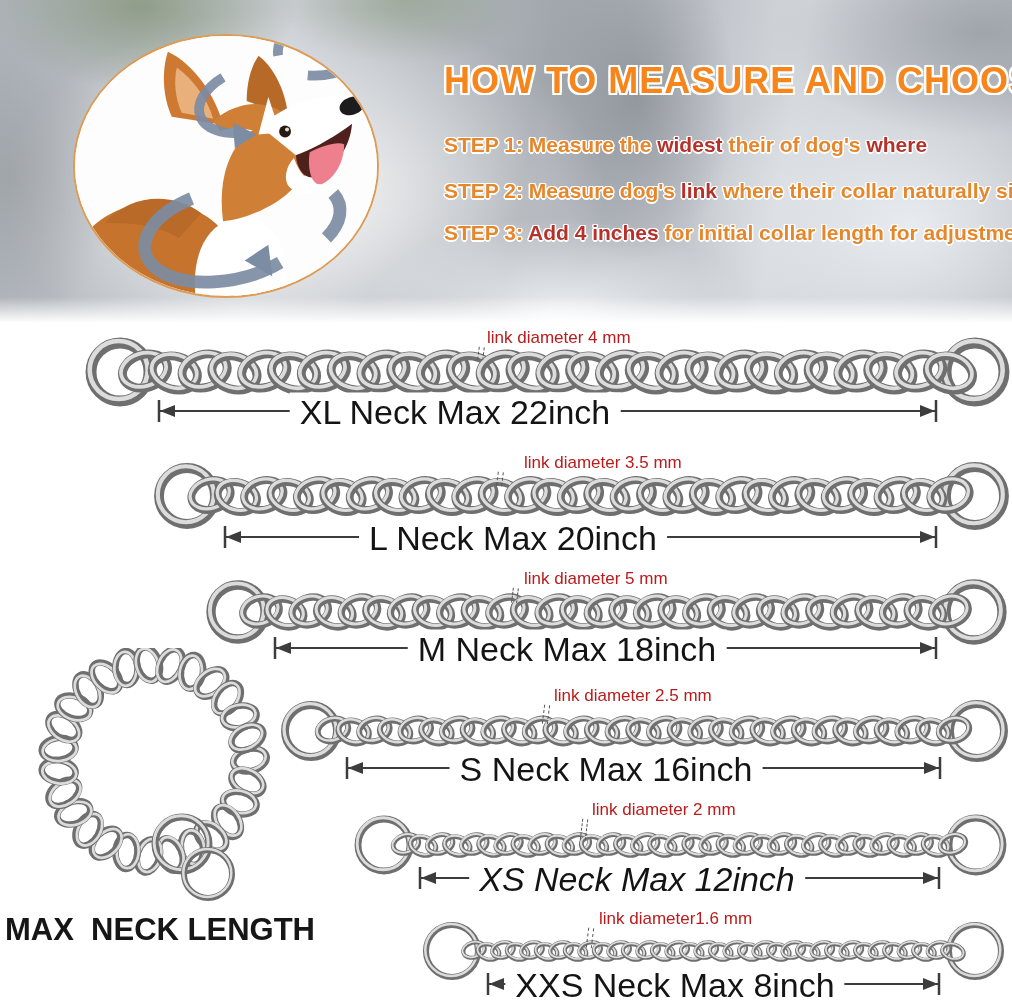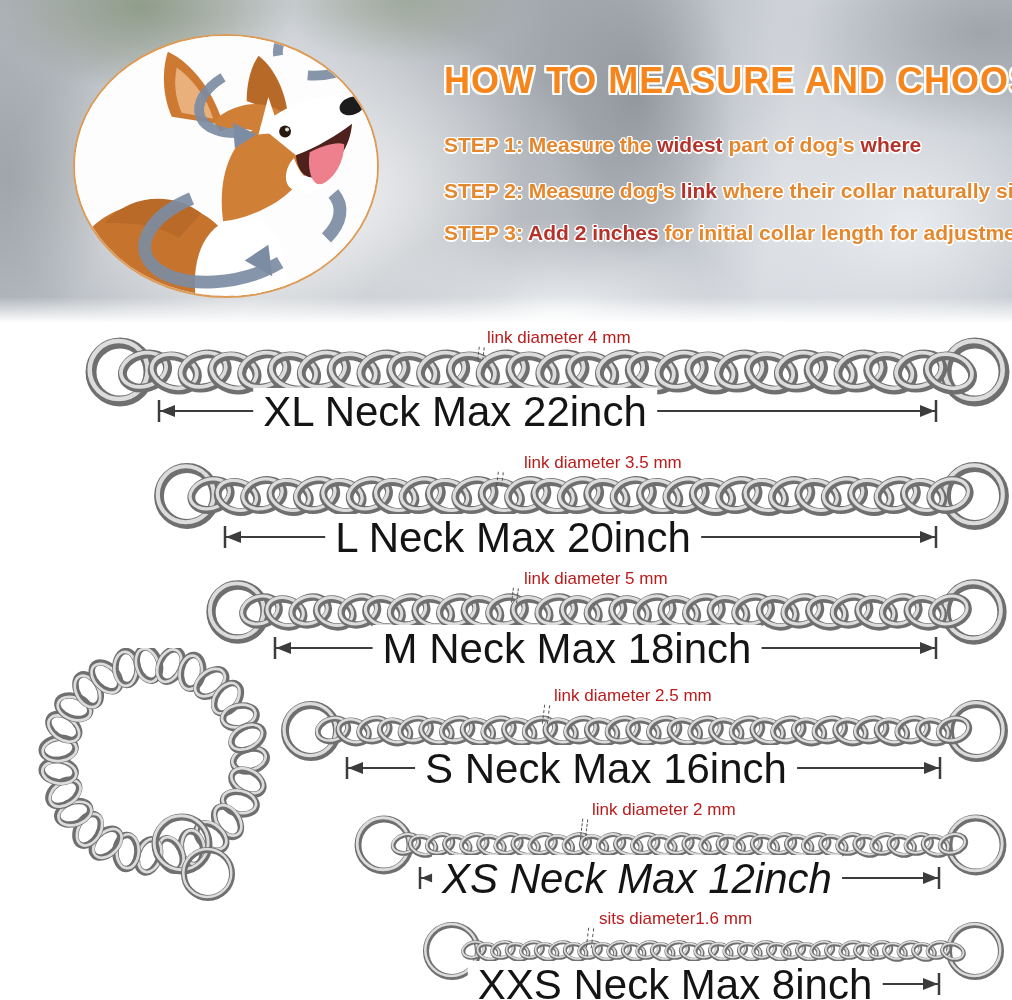--- a/index.html
+++ b/index.html
@@ -34,21 +34,21 @@
       text-shadow:1.5px 0 0 #fff,-1.5px 0 0 #fff,0 1.5px 0 #fff,0 -1.5px 0 #fff,
                   1px 1px 0 #fff,-1px 1px 0 #fff,1px -1px 0 #fff,-1px -1px 0 #fff;}
   .step .orange{color:#e5872c;margin-top:41px;} .step .red{color:#b4322a;}
 
   
   .chain{position:absolute;}
   .pointer{position:absolute;width:4px;border-left:1px dashed #555;border-right:1px dashed #555;
       transform:rotate(7deg);}
   .diam{position:absolute;transform:translateY(-50%);font-size:17px;color:#b91c1c;white-space:nowrap;}
   .marrow{position:absolute;}
-  .neck{position:absolute;transform:translate(-50%,-50%);font-size:42px;color:#141414;
+  .neck{position:absolute;transform:translate(-50%,-50%);font-size:34px;color:#141414;
       background:#ffffff;padding:0 10px;white-space:nowrap;}
 
   
   .loop{position:absolute;left:22px;top:648px;width:270px;height:260px;}
   .caption{position:absolute;left:160px;top:930px;transform:translate(-50%,-50%);
       font-size:31px;font-weight:bold;color:#161616;white-space:pre;}
 </style>
 </head>
 <body>
 
@@ -90,23 +90,23 @@
         <path d="M 150,42 A 55,32 -18 0 0 172,98" stroke="#7c8ca2" stroke-width="10" fill="none" opacity=".92"></path>
         <polygon points="160,88 184,100 162,114" fill="#7c8ca2"></polygon>
 
         <path d="M 118,165 A 86,46 -12 1 0 208,230" stroke="#7c8ca2" stroke-width="13" fill="none" opacity=".92"></path>
         <path d="M 255,205 A 86,46 -12 0 0 262,160" stroke="#7c8ca2" stroke-width="13" fill="none" opacity=".92"></path>
         <polygon points="196,212 172,228 200,244" fill="#7c8ca2"></polygon>
       </svg>
     </div>
 
     <div class="title">HOW TO MEASURE AND CHOOSE</div>
-    <div class="step" id="step-0" style="top:133px;"><span class="orange">STEP 1: Measure the </span><span class="red">widest</span><span class="orange"> part of dog's </span><span class="red">where</span></div>
+    <div class="step" id="step-0" style="top:133px;"><span class="orange">STEP 1: Measure the </span><span class="red">widest</span><span class="orange"> their of dog's </span><span class="red">where</span></div>
     <div class="step" id="step-1" style="top:179px;"><span class="orange">STEP 2: Measure dog's </span><span class="red">link</span><span class="orange"> where their collar naturally sits</span></div>
-    <div class="step" id="step-2" style="top:221px;"><span class="orange">STEP 3: </span><span class="red">Add 2 inches</span><span class="orange"> for initial collar length for adjustment</span></div>
+    <div class="step" id="step-2" style="top:221px;"><span class="orange">STEP 3: </span><span class="red">Add 4 inches</span><span class="orange"> for initial collar length for adjustment</span></div>
   </div>
 
   <div>
     <svg class="chain" id="chain-0" viewBox="0 0 925 84" style="left: 85px; top: 330px; width: 925px; height: 84px;">
         <ellipse cx="35" cy="42" rx="29" ry="29" fill="none" stroke="#6f6f6f" stroke-width="10.91" transform="rotate(0 35 42)"></ellipse>
         <ellipse cx="33.6908" cy="40.0362" rx="29" ry="29" fill="none" stroke="#dcdcdc" stroke-width="4.5822" transform="rotate(0 35 42)"></ellipse>
         <ellipse cx="890" cy="42" rx="29" ry="29" fill="none" stroke="#6f6f6f" stroke-width="10.91" transform="rotate(0 890 42)"></ellipse>
         <ellipse cx="888.6908" cy="40.0362" rx="29" ry="29" fill="none" stroke="#dcdcdc" stroke-width="4.5822" transform="rotate(0 890 42)"></ellipse>
         <ellipse cx="60" cy="41" rx="23" ry="16.5" fill="none" stroke="#6f6f6f" stroke-width="8.91" transform="rotate(-16 60 41)"></ellipse>
         <ellipse cx="58.9308" cy="39.3962" rx="23" ry="16.5" fill="none" stroke="#dcdcdc" stroke-width="3.7422" transform="rotate(-16 60 41)"></ellipse>
@@ -561,21 +561,21 @@
         <ellipse cx="489.4545454545455" cy="41" rx="11" ry="7.5" fill="none" stroke="#6f6f6f" stroke-width="4.050000000000001" transform="rotate(-16 489.4545454545455 41)"></ellipse>
         <ellipse cx="488.9685454545455" cy="40.271" rx="11" ry="7.5" fill="none" stroke="#dcdcdc" stroke-width="1.7010000000000003" transform="rotate(-16 489.4545454545455 41)"></ellipse>
         <ellipse cx="503.969696969697" cy="43" rx="11" ry="7.5" fill="none" stroke="#6f6f6f" stroke-width="4.050000000000001" transform="rotate(16 503.969696969697 43)"></ellipse>
         <ellipse cx="503.483696969697" cy="42.271" rx="11" ry="7.5" fill="none" stroke="#dcdcdc" stroke-width="1.7010000000000003" transform="rotate(16 503.969696969697 43)"></ellipse>
         <ellipse cx="518.4848484848485" cy="41" rx="11" ry="7.5" fill="none" stroke="#6f6f6f" stroke-width="4.050000000000001" transform="rotate(-16 518.4848484848485 41)"></ellipse>
         <ellipse cx="517.9988484848485" cy="40.271" rx="11" ry="7.5" fill="none" stroke="#dcdcdc" stroke-width="1.7010000000000003" transform="rotate(-16 518.4848484848485 41)"></ellipse>
         <ellipse cx="533" cy="43" rx="11" ry="7.5" fill="none" stroke="#6f6f6f" stroke-width="4.050000000000001" transform="rotate(16 533 43)"></ellipse>
         <ellipse cx="532.514" cy="42.271" rx="11" ry="7.5" fill="none" stroke="#dcdcdc" stroke-width="1.7010000000000003" transform="rotate(16 533 43)"></ellipse>
       </svg>
     <div class="pointer" id="ptr-5" style="left: 587px; top: 928px; height: 19.5px;"></div>
-    <div class="diam" id="diam-5" style="left: 599px; top: 919px;">sits diameter1.6 mm</div>
+    <div class="diam" id="diam-5" style="left: 599px; top: 919px;">link diameter1.6 mm</div>
     <svg class="marrow" id="arrow-5" viewBox="0 0 455 28" style="left: 486px; top: 970px; width: 455px; height: 28px;">
         <line x1="2" y1="14" x2="453" y2="14" stroke="#3c3c3c" stroke-width="2"></line>
         <line x1="2" y1="3" x2="2" y2="25" stroke="#3c3c3c" stroke-width="2.5"></line>
         <line x1="453" y1="3" x2="453" y2="25" stroke="#3c3c3c" stroke-width="2.5"></line>
         <polygon points="3,14 18,8 18,20" fill="#3c3c3c"></polygon>
         <polygon points="452,14 437,8 437,20" fill="#3c3c3c"></polygon>
       </svg>
     <div class="neck" id="neck-5" style="left: 675px; top: 985px;">XXS Neck Max 8inch</div>
   </div>
 
@@ -632,14 +632,15 @@
       <ellipse cx="204.76026653942185" cy="49.1223894700922" rx="17" ry="11" fill="none" stroke="#dcdcdc" stroke-width="2.73" transform="rotate(306 205.54026653942185 50.2923894700922)"></ellipse>
       <ellipse cx="217.78873347104758" cy="68.91527870075561" rx="17" ry="11" fill="none" stroke="#6f6f6f" stroke-width="6.5" transform="rotate(347.3333333333333 217.78873347104758 68.91527870075561)"></ellipse>
       <ellipse cx="217.00873347104758" cy="67.7452787007556" rx="17" ry="11" fill="none" stroke="#dcdcdc" stroke-width="2.73" transform="rotate(347.3333333333333 217.78873347104758 68.91527870075561)"></ellipse>
       <ellipse cx="225.41230757566308" cy="89.86087640872572" rx="17" ry="11" fill="none" stroke="#6f6f6f" stroke-width="6.5" transform="rotate(332.6666666666667 225.41230757566308 89.86087640872572)"></ellipse>
       <ellipse cx="224.63230757566308" cy="88.69087640872571" rx="17" ry="11" fill="none" stroke="#dcdcdc" stroke-width="2.73" transform="rotate(332.6666666666667 225.41230757566308 89.86087640872572)"></ellipse>
       <ellipse cx="160" cy="196" rx="27" ry="27" fill="none" stroke="#6f6f6f" stroke-width="7" transform="rotate(0 160 196)"></ellipse>
       <ellipse cx="159.16" cy="194.74" rx="27" ry="27" fill="none" stroke="#dcdcdc" stroke-width="2.94" transform="rotate(0 160 196)"></ellipse>
       <ellipse cx="186" cy="226" rx="24" ry="24" fill="none" stroke="#6f6f6f" stroke-width="6" transform="rotate(0 186 226)"></ellipse>
       <ellipse cx="185.28" cy="224.92" rx="24" ry="24" fill="none" stroke="#dcdcdc" stroke-width="2.52" transform="rotate(0 186 226)"></ellipse>
     </svg>
+  <div class="caption">MAX  NECK LENGTH</div>
 
 </div>
 
 </body></html>

